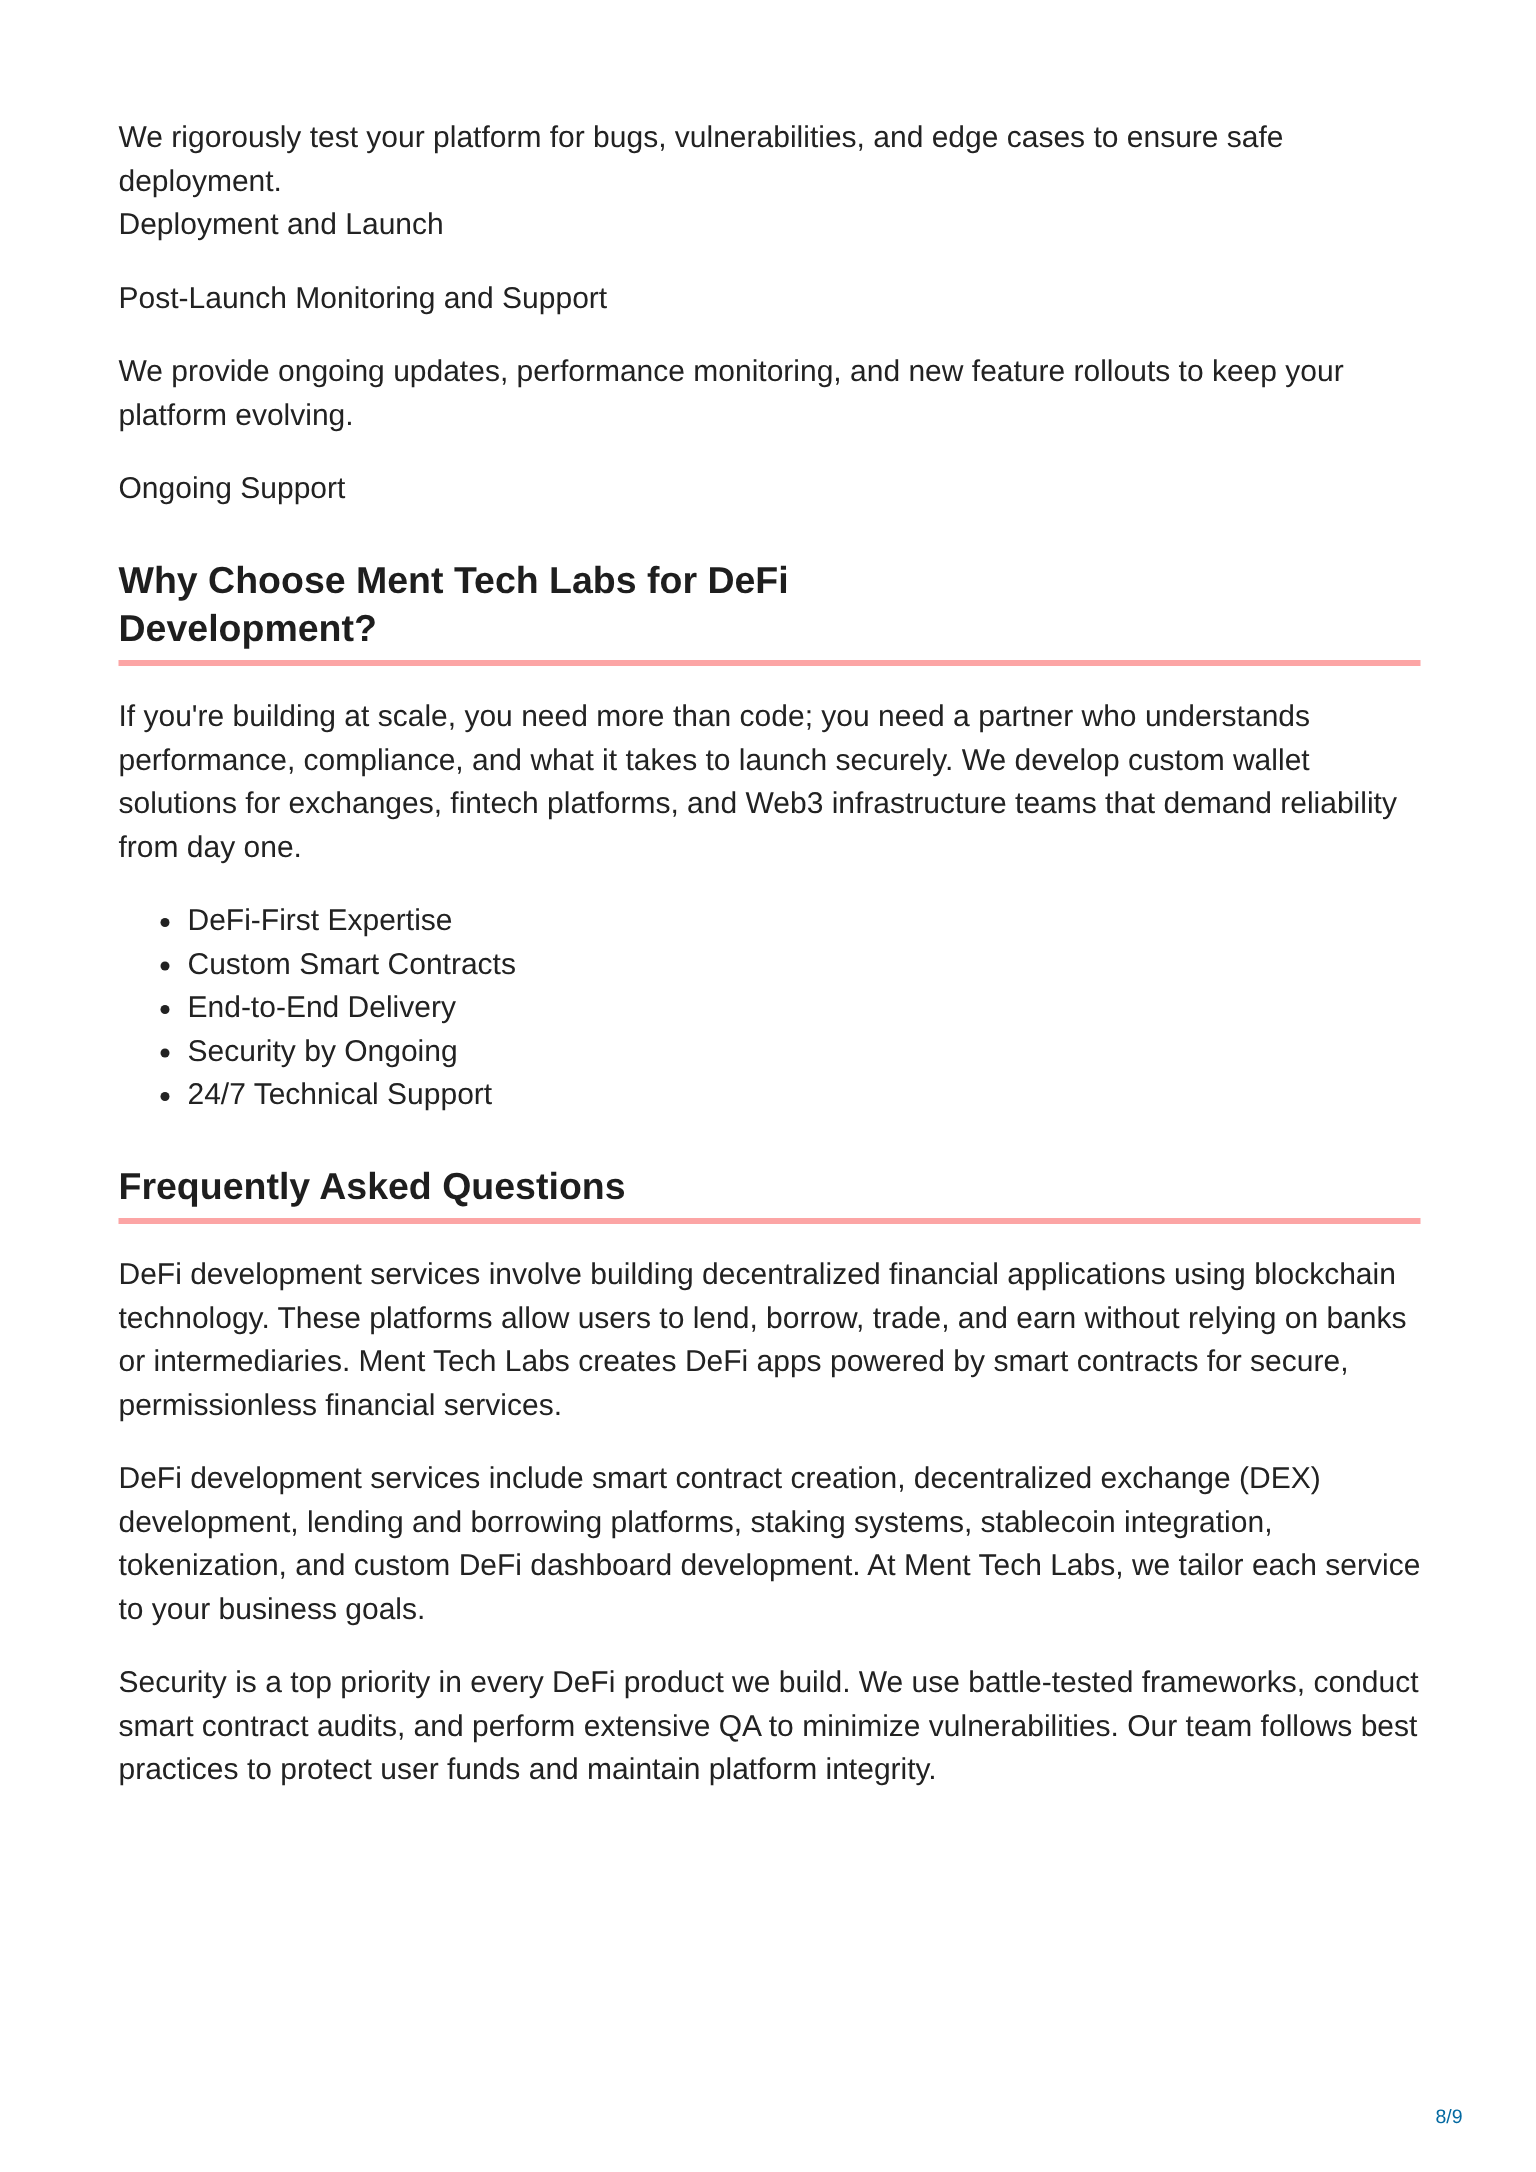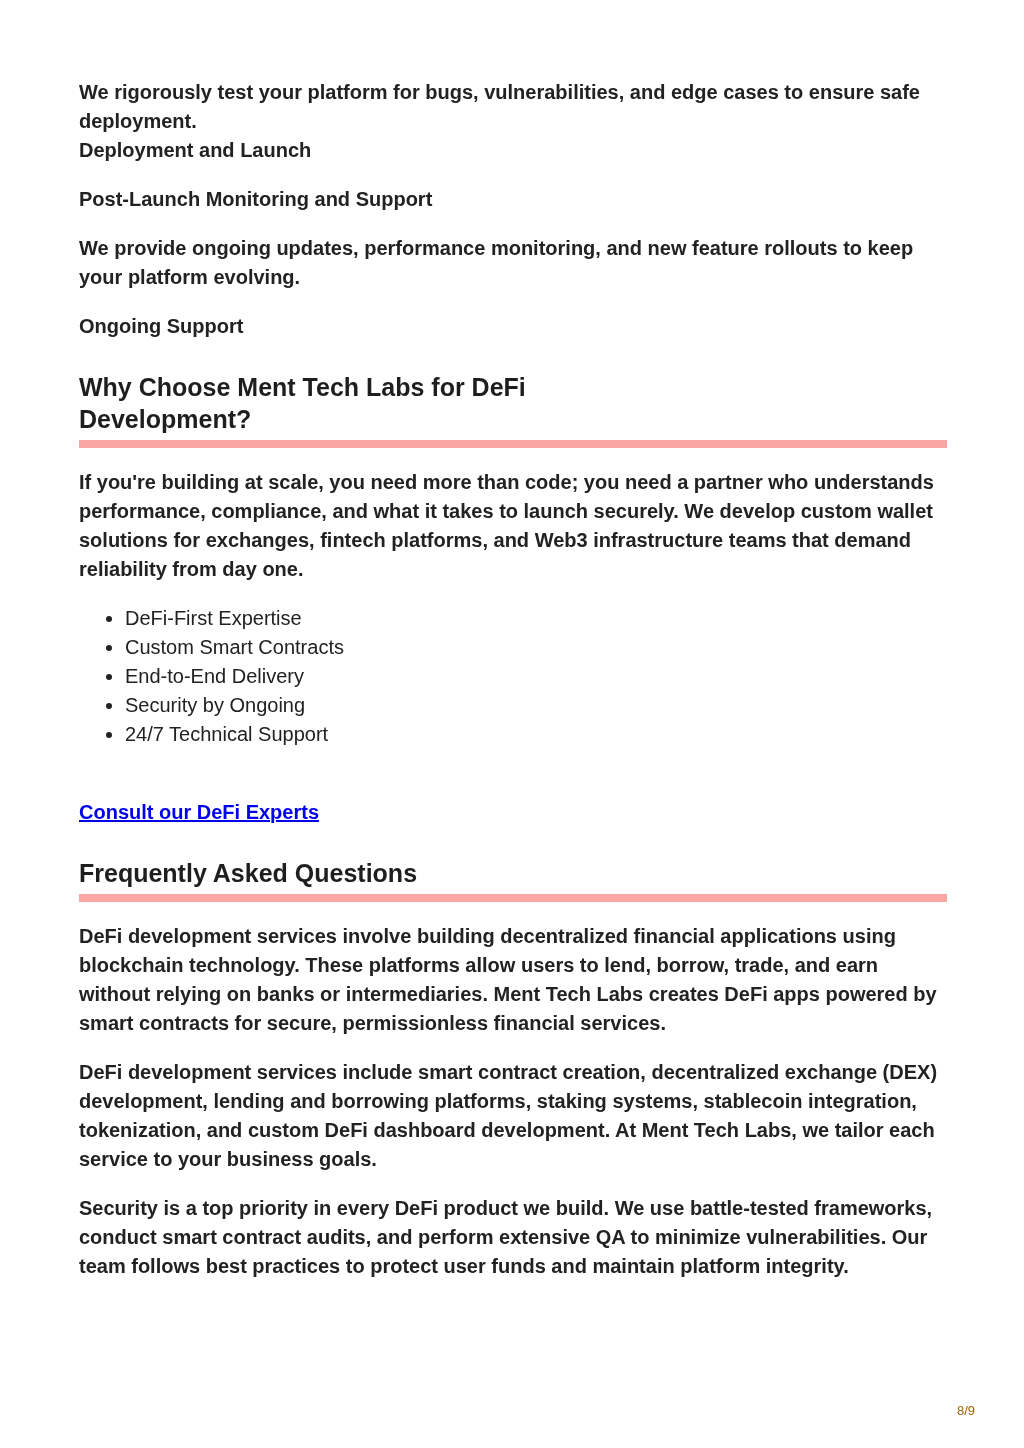--- a/index.html
+++ b/index.html
@@ -17,51 +17,50 @@
     color: #222222;
   }
   .content {
     padding: 58px 77px 0 79px;
     font-size: 20px;
     line-height: 29px;
   }
   .content p {
     margin: 20px 0;
     white-space: pre-line;
-    font-weight: bold;
   }
   h2.section-heading {
     font-size: 25px;
     line-height: 32px;
     font-weight: bold;
     color: #1e1e1e;
     margin: 30px 0 0 0;
     padding-bottom: 5px;
-    border-bottom: 8px solid #fca5a5;
+    border-bottom: 4px solid #fca5a5;
     white-space: pre-line;
   }
   ul.feature-list {
     margin: 20px 0;
     padding-left: 46px;
   }
   ul.feature-list li {
     line-height: 29px;
   }
   a.doc-link {
     color: #0000ee;
     text-decoration: underline;
     cursor: pointer;
   }
   .page-number {
     position: absolute;
     top: 1403px;
     right: 49px;
     font-size: 13px;
     line-height: 16px;
-    color: #a16207;
+    color: #0369a1;
   }
 </style>
 </head>
 <body>
 
 <div class="page">
   <div class="content">
 
     <p>We rigorously test your platform for bugs, vulnerabilities, and edge cases to ensure safe deployment.
 Deployment and Launch</p>
@@ -80,23 +79,20 @@
     <p>If you're building at scale, you need more than code; you need a partner who understands performance, compliance, and what it takes to launch securely. We develop custom wallet solutions for exchanges, fintech platforms, and Web3 infrastructure teams that demand reliability from day one.</p>
 
     <ul class="feature-list">
       <li>DeFi-First Expertise</li>
       <li>Custom Smart Contracts</li>
       <li>End-to-End Delivery</li>
       <li>Security by Ongoing</li>
       <li>24/7 Technical Support</li>
     </ul>
 
-    <p>
-      <a class="doc-link" href="#">Consult our DeFi Experts</a>
-    </p>
 
     <h2 class="section-heading">Frequently Asked Questions</h2>
 
     <p>DeFi development services involve building decentralized financial applications using blockchain technology. These platforms allow users to lend, borrow, trade, and earn without relying on banks or intermediaries. Ment Tech Labs creates DeFi apps powered by smart contracts for secure, permissionless financial services.</p>
 
     <p>DeFi development services include smart contract creation, decentralized exchange (DEX) development, lending and borrowing platforms, staking systems, stablecoin integration, tokenization, and custom DeFi dashboard development. At Ment Tech Labs, we tailor each service to your business goals.</p>
 
     <p>Security is a top priority in every DeFi product we build. We use battle-tested frameworks, conduct smart contract audits, and perform extensive QA to minimize vulnerabilities. Our team follows best practices to protect user funds and maintain platform integrity.</p>
 
   </div>

